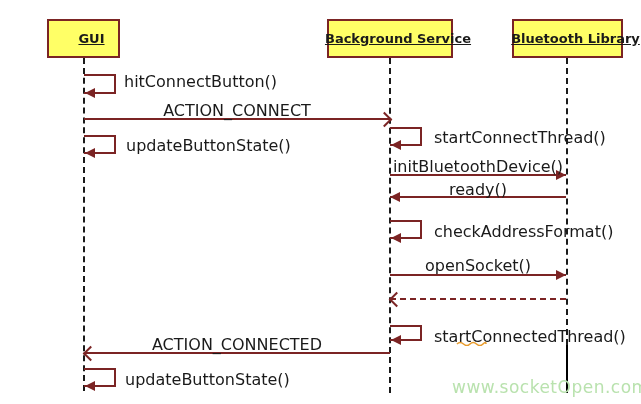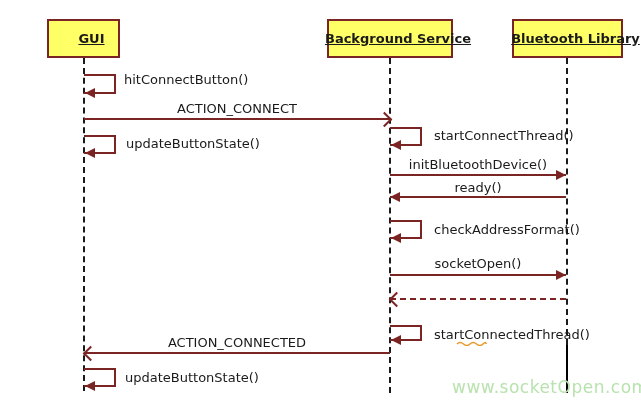--- a/index.html
+++ b/index.html
@@ -49,21 +49,21 @@
     border-top:5px solid transparent;border-bottom:5px solid transparent;
     border-left:10px solid var(--message-line);}
   
   .chev-right{position:absolute;width:9px;height:9px;
     border-top:2px solid var(--message-line);border-right:2px solid var(--message-line);
     transform:rotate(45deg);}
   .chev-left{position:absolute;width:9px;height:9px;
     border-bottom:2px solid var(--message-line);border-left:2px solid var(--message-line);
     transform:rotate(45deg);}
   
-  .msg-label{position:absolute;font-size:13px;color:var(--text);white-space:nowrap;}
+  .msg-label{position:absolute;font-size:16px;color:var(--text);white-space:nowrap;}
   .msg-label.center{text-align:center;}
   .squiggle{position:absolute;}
   .watermark{
     position:absolute;font-size:17px;letter-spacing:.5px;
     color:var(--watermark);white-space:nowrap;
   }
 </style>
 </head>
 <body>
 
@@ -107,21 +107,21 @@
   <div class="msg-line" style="left:390px;top:196px;width:176px"></div>
   <div class="ah-left" style="left:390px;top:192px"></div>
   <span class="msg-label center" style="left:390px;width:176px;top:180px">ready()</span>
 
   <div class="self-loop" style="left:390px;top:220px;width:32px;height:19px"></div>
   <div class="ah-left" style="left:391px;top:233px"></div>
   <span class="msg-label" style="left:434px;top:222px">checkAddressFormat()</span>
 
   <div class="msg-line" style="left:390px;top:274px;width:176px"></div>
   <div class="ah-right" style="left:556px;top:270px"></div>
-  <span class="msg-label center" style="left:390px;width:176px;top:256px">socketOpen()</span>
+  <span class="msg-label center" style="left:390px;width:176px;top:256px">openSocket()</span>
 
   <div class="msg-line dashed" style="left:390px;top:298px;width:176px"></div>
   <div class="chev-left" style="left:391px;top:294px"></div>
 
   <div class="self-loop" style="left:390px;top:325px;width:32px;height:16px"></div>
   <div class="ah-left" style="left:391px;top:335px"></div>
   <span class="msg-label" style="left:434px;top:327px">startConnectedThread()</span>
   <svg class="squiggle" style="left:456px;top:340px" width="31" height="6">
     <path d="M1 4 Q4 1 7.5 4 T14 4 T20.5 4 T27 4 T30 4" stroke="var(--squiggle)" stroke-width="1.6" fill="none"></path>
   </svg>

